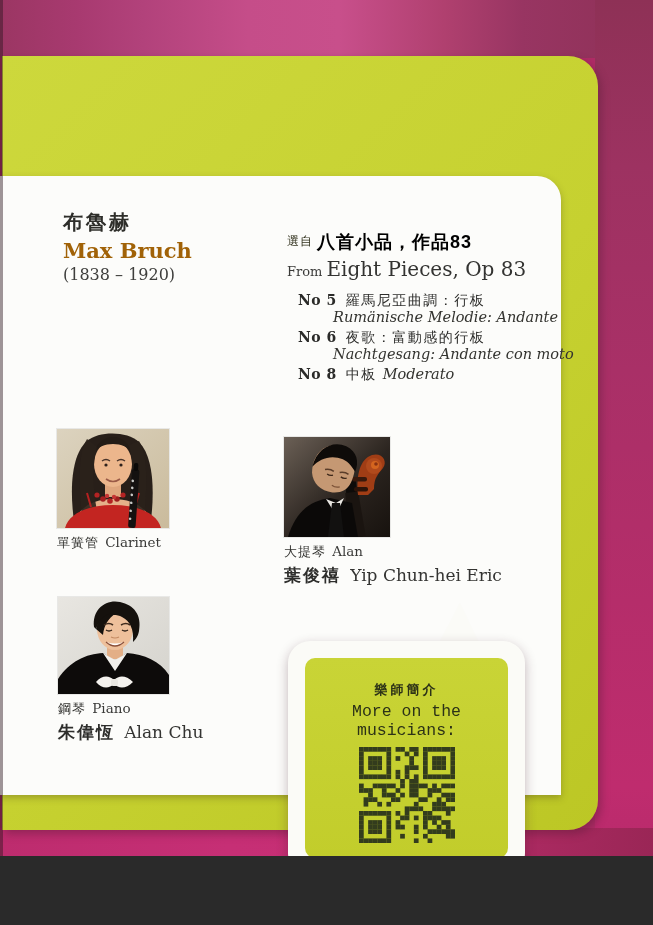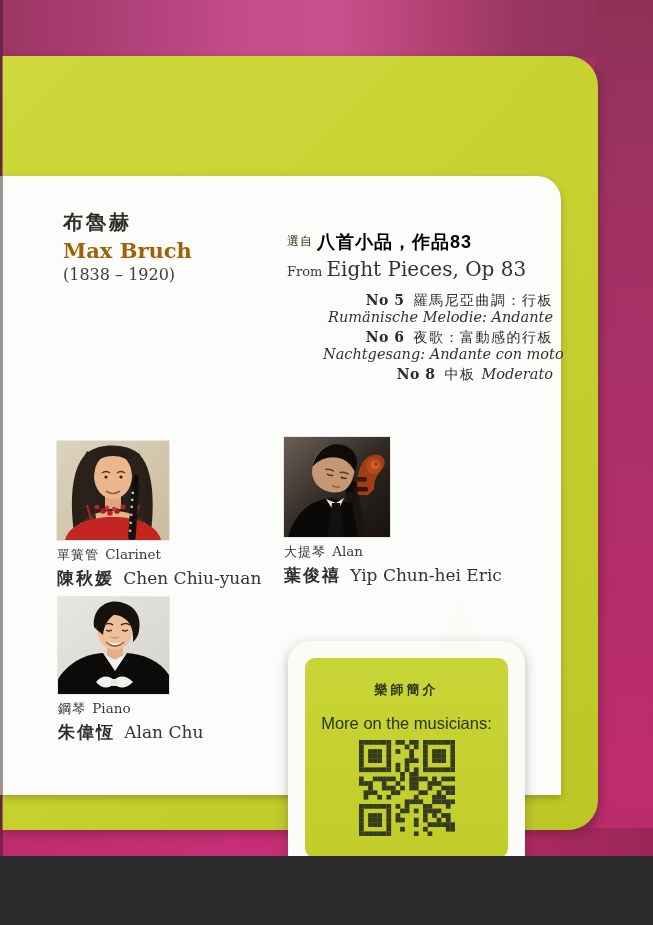--- a/index.html
+++ b/index.html
@@ -44,56 +44,56 @@
   .work{position:absolute;left:287px;top:54px;}
   .work-from-zh{font-family:"Liberation Sans",sans-serif;font-size:12px;color:#33331f;
     vertical-align:3px;letter-spacing:1px;margin-right:4px;}
   .work-title-zh{font-family:"Liberation Sans",sans-serif;font-size:18px;font-weight:600;
     letter-spacing:1px;color:#000000;}
   .work-line-en{margin-top:3px;}
   .work-from-en{font-family:"DejaVu Serif",serif;font-size:13px;color:#3a3a38;margin-right:4px;}
   .work-title-en{font-family:"DejaVu Serif",serif;font-size:20px;color:#333331;}
 
   
-  .movements{position:absolute;left:288px;top:116px;width:265px;text-align:right;}
+  .movements{position:absolute;left:298px;top:116px;width:265px;}
   .movement{margin-bottom:4px;}
   .mv-line1{font-size:14px;line-height:17px;color:#2d2d2b;white-space:nowrap;}
   .mv-no{font-family:"DejaVu Serif",serif;font-weight:bold;font-size:14px;
     letter-spacing:.5px;margin-right:9px;color:#2b2b29;}
   .mv-zh{font-family:"Liberation Sans",sans-serif;font-weight:500;letter-spacing:1.5px;}
   .mv-orig{font-family:"DejaVu Serif",serif;font-style:italic;font-size:14.5px;
     line-height:16px;color:#33332f;margin-left:35px;white-space:nowrap;}
   .mv-orig-inline{font-family:"DejaVu Serif",serif;font-style:italic;font-size:14.5px;
     color:#33332f;margin-left:6px;}
 
   
   .musician-card{position:absolute;}
   .mus-photo{display:block;outline:1px solid rgba(0,0,0,.08);}
   .mus-instrument{margin-top:6px;font-size:13px;white-space:nowrap;}
   .mus-instrument .zh{font-family:"Liberation Sans",sans-serif;letter-spacing:1px;color:#333330;}
   .mus-instrument .en{font-family:"DejaVu Serif",serif;font-size:13.5px;color:#3a3a38;margin-left:3px;}
   .mus-name{margin-top:3px;font-size:17px;white-space:nowrap;}
   .mus-name .zh{font-family:"Liberation Sans",sans-serif;font-weight:600;letter-spacing:2px;color:#2e2e2c;}
   .mus-name .en{font-family:"DejaVu Serif",serif;font-size:17px;color:#343432;margin-left:5px;}
 
-  .card-1{left:57px;top:265px;}
+  .card-1{left:57px;top:253px;}
   .card-2{left:284px;top:261px;}
   .card-3{left:58px;top:421px;}
 
   
   .qr-tail{position:absolute;left:437px;top:603px;width:44px;height:44px;background:#fbfbf7;
     clip-path:polygon(0% 100%,100% 100%,52% 0%);z-index:9;
     filter:drop-shadow(-2px -1px 2px rgba(0,0,0,.15));}
   .qr-bubble{position:absolute;left:288px;top:641px;width:237px;height:234px;z-index:10;
     background:#fbfbf7;border-radius:22px;box-shadow:0 4px 12px rgba(60,20,40,.3);}
   .qr-inner{position:absolute;left:17px;top:17px;width:203px;height:200px;border-radius:10px;
     background:linear-gradient(180deg,#c9d436 0%,#c2cd2b 100%);text-align:center;}
   .qr-title-zh{margin-top:23px;font-family:"Liberation Sans",sans-serif;font-size:13px;
     font-weight:600;letter-spacing:3px;color:#2c3217;}
-  .qr-title-en{margin-top:15px;font-family:Liberation Sans, sans-serif;font-size:16.5px;color:#2c3217;text-align:center;}
+  .qr-title-en{margin-top:3px;font-family:Liberation Mono, monospace;font-size:16.5px;color:#2c3217;text-align:center;}
   .qr-code{margin-top:7px;}
 </style>
 </head>
 <body>
 
 <div class="page">
 
   <div class="bg-band-top"></div>
   <div class="bg-strip-right"></div>
   <div class="bg-band-bottom"></div>
@@ -170,24 +170,20 @@
             <circle cx="74.5" cy="59" r="1.3" fill="#c9c9c6"></circle>
           <circle cx="74.5" cy="66" r="1.3" fill="#c9c9c6"></circle>
             <circle cx="74.5" cy="74" r="1.3" fill="#c9c9c6"></circle>
           <circle cx="74.5" cy="82" r="1.3" fill="#c9c9c6"></circle>
             <circle cx="74.5" cy="90" r="1.3" fill="#c9c9c6"></circle>
         </g>
       </svg>
       <div class="mus-instrument">
         <span class="zh">單簧管</span>
         <span class="en">Clarinet</span>
-      </div>
-      <div class="mus-name">
-        <span class="zh">陳秋媛</span>
-        <span class="en">Chen Chiu-yuan</span>
       </div>
     </div>
 
     <div class="musician-card card-2">
       <svg class="mus-photo" width="106" height="100" viewBox="0 0 106 100">
         <defs>
           <linearGradient id="p2bg" x1="0" y1="0" x2="1" y2="1">
             <stop offset="0" stop-color="#6b6056"></stop>
               <stop offset=".55" stop-color="#2c2520"></stop>
             <stop offset="1" stop-color="#17120e"></stop>

